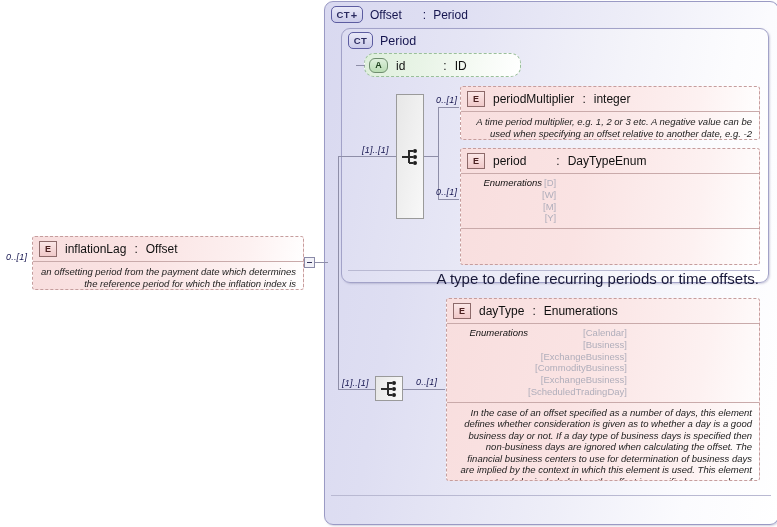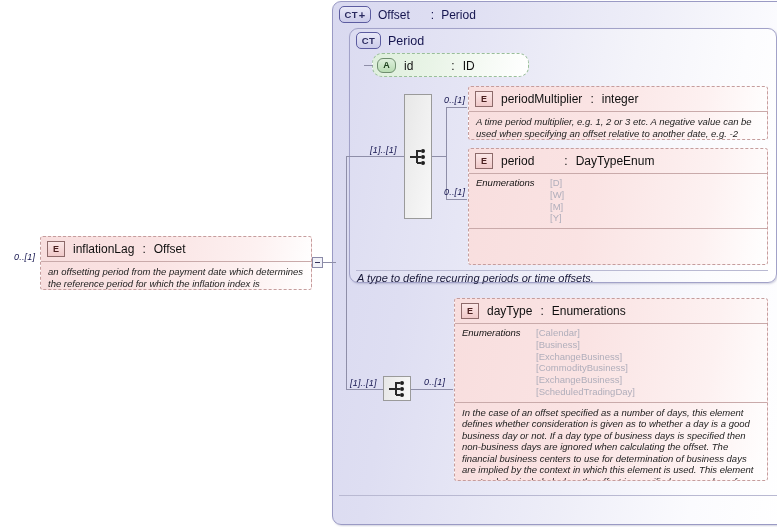--- a/index.html
+++ b/index.html
@@ -1,21 +1,21 @@
 <!DOCTYPE html>
 <html><head>
 <meta charset="utf-8">
 <style>
   html,body{margin:0;padding:0;background:#ffffff;}
   body{
     font-family:"Liberation Sans", sans-serif;
     width:777px;height:527px;position:relative;overflow:hidden;
     -webkit-font-smoothing:antialiased;
   }
-  .canvas{position:absolute;left:12px;top:0;width:667px;height:527px;}
+  .canvas{position:absolute;left:4px;top:0;width:667px;height:527px;text-align:right;}
 
   
   .ct-panel{
     position:absolute;box-sizing:border-box;
     border:1px solid #9a9ac4;
     border-radius:9px;
     background:linear-gradient(100deg,#d9d9f0 0%,#dedef2 22%,#eeeef8 58%,#fbfbfe 82%,#ffffff 100%);
     box-shadow:1px 1px 2px rgba(120,120,160,.35);
   }
   .ct-panel.inner{
@@ -112,21 +112,21 @@
 
   .collapse-box{
     position:absolute;box-sizing:border-box;width:11px;height:11px;
     border:1px solid #8a8aa8;background:#f2f2f8;
   }
   .collapse-box::after{
     content:"";position:absolute;left:2px;top:4px;width:5px;height:1px;background:#33335c;
   }
 
   .panel-doc{
-    position:absolute;font-size:11px;font-style:italic;color:#181838;
+    position:absolute;font-size:15px;color:#181838;
     line-height:11.5px;
   }
   .panel-doc-rule{position:absolute;height:1px;background:#b9b9d2;}
 </style>
 </head>
 <body>
 
 <div class="canvas">
 
   <div class="ct-panel" style="left:320px;top:1px;width:455px;height:524px;"></div>

